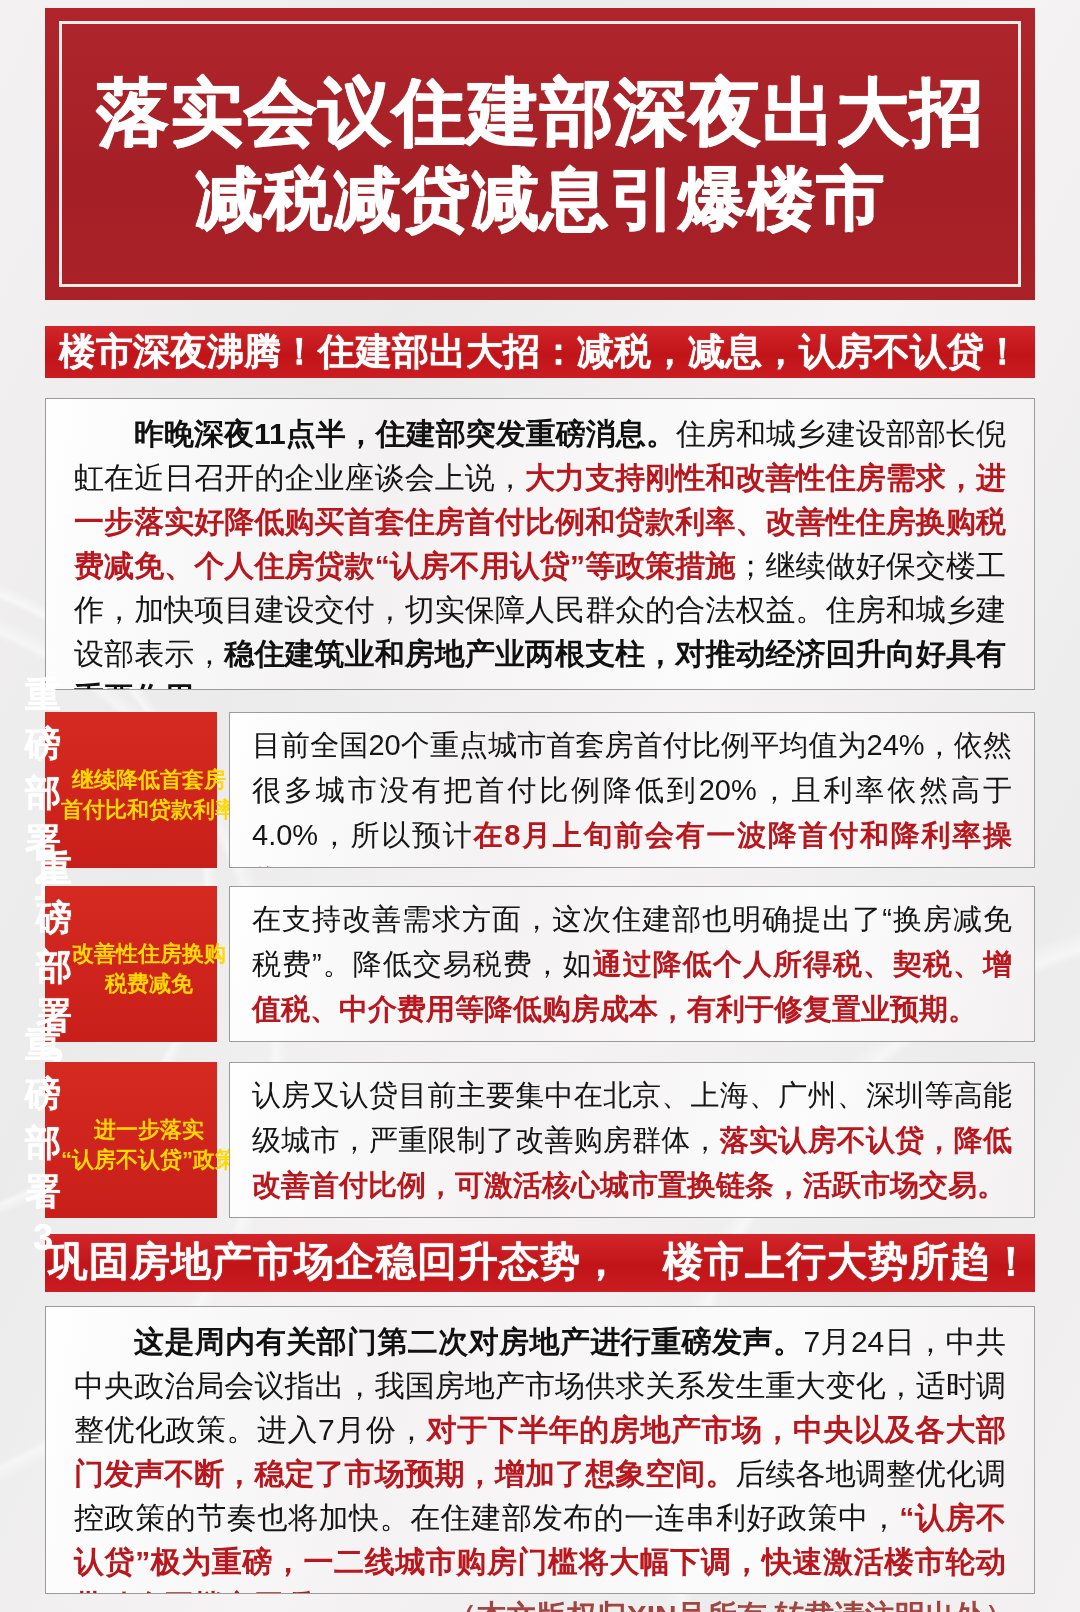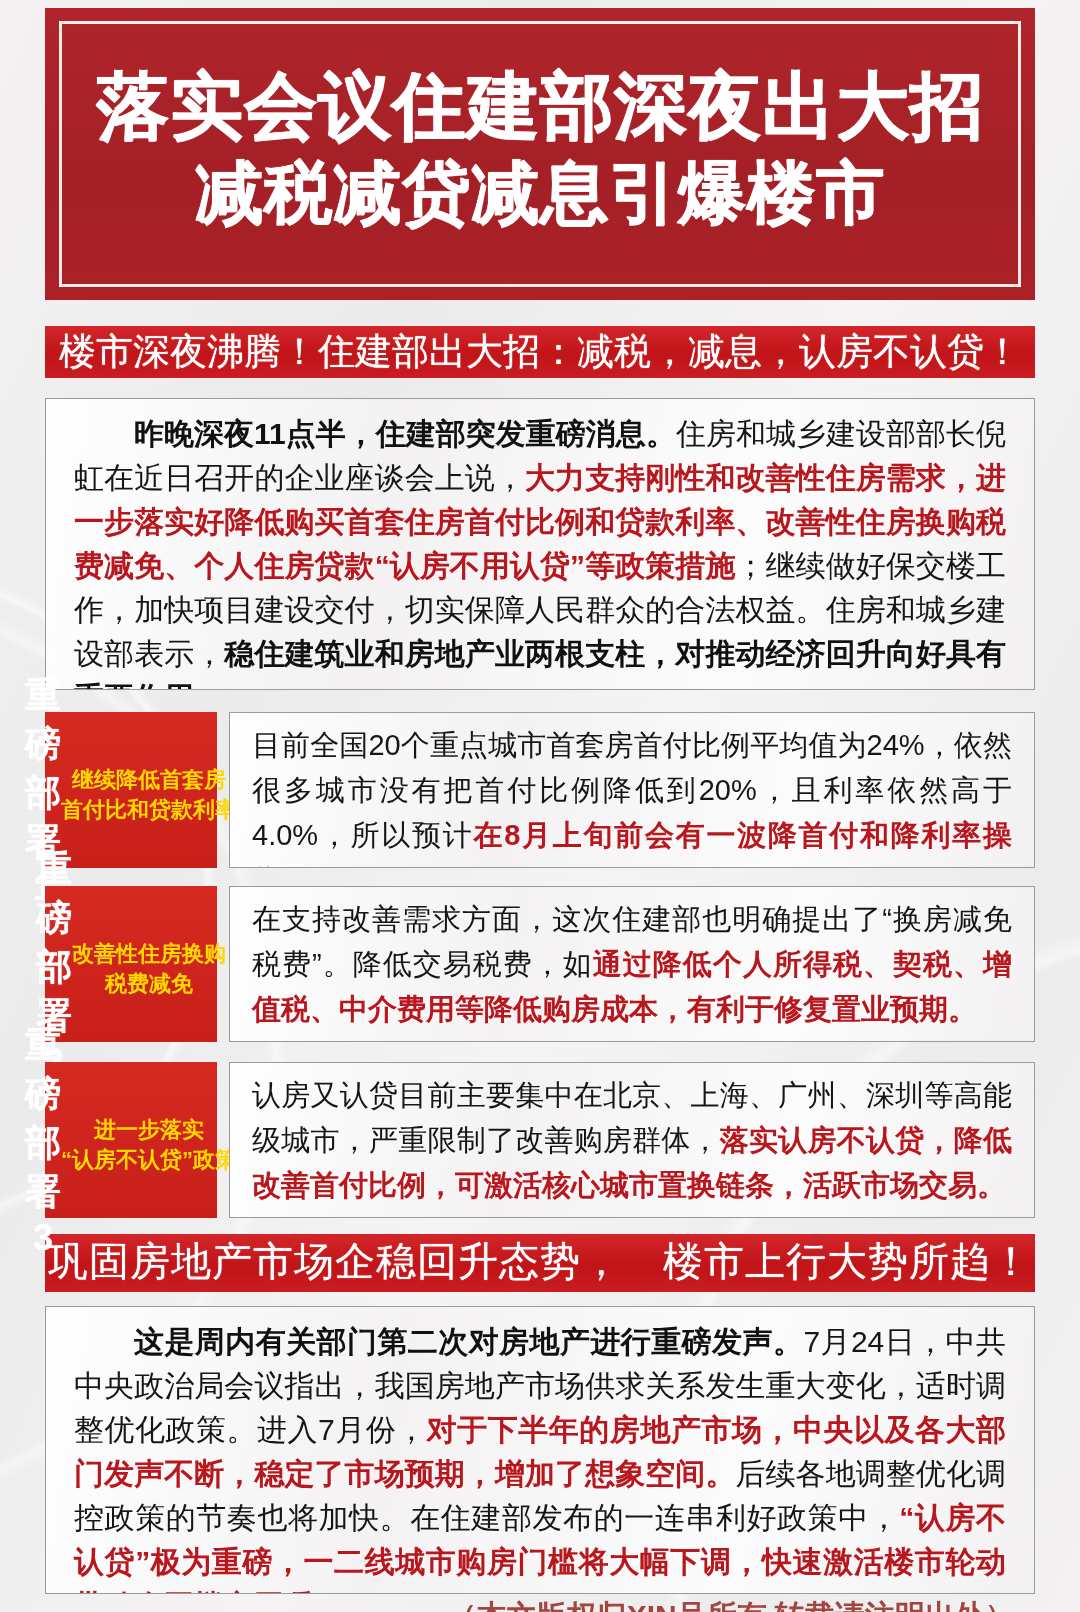--- a/index.html
+++ b/index.html
@@ -9,29 +9,29 @@
     background:
       radial-gradient(circle 520px at -120px 900px, transparent 62%, rgba(255,255,255,.55) 63%, transparent 65%),
       radial-gradient(circle 700px at -180px 1050px, transparent 64%, rgba(255,255,255,.45) 65%, transparent 67%),
       radial-gradient(circle 900px at 1250px 1500px, transparent 63%, rgba(255,255,255,.5) 64%, transparent 66%),
       linear-gradient(115deg, #f3f1f2 0%, #ecebec 30%, #f5f3f4 55%, #edecec 80%, #f3f1f2 100%);
     position: relative;
   }
   .page { padding: 8px 45px 0; position: relative; height: 1612px; }
 
   
-  .banner { height: 292px; background: linear-gradient(180deg, #b0252c 0%, #a42026 60%, #ab2128 100%); padding: 13px 14px; font-family: Liberation Mono, monospace; }
+  .banner { height: 292px; background: linear-gradient(180deg, #b0252c 0%, #a42026 60%, #ab2128 100%); padding: 13px 14px; }
   .banner-frame { height: 100%; border: 3px solid #f6ece8; display: flex; flex-direction: column; align-items: center; justify-content: center; gap: 8px; }
   .banner-line { color: #fff; font-weight: 900; white-space: nowrap; line-height: 1.1;
                  text-shadow: 0 0 1px #fff, 1px 0 0 #fff, 0 1px 0 #fff; }
   .banner-line.l1 { font-size: 73px; letter-spacing: 1px; }
   .banner-line.l2 { font-size: 68px; letter-spacing: 1px; }
 
   
-  .bar { color: #fff; font-weight: 400; text-align: center; white-space: nowrap; overflow: hidden;
+  .bar { color: #fff; font-weight: 700; text-align: center; white-space: nowrap; overflow: hidden;
          background: linear-gradient(180deg, #d2262a 0%, #c01418 55%, #cb1d21 100%);
          text-shadow: 0 0 1px #fff; }
   .bar.bar1 { margin-top: 26px; height: 52px; line-height: 52px; font-size: 37px; }
   .bar.bar2 { margin-top: 16px; height: 58px; line-height: 54px; font-size: 40px; letter-spacing: 1px; }
 
   
   .panel {
     border: 1px solid #9b9b9b;
     background: linear-gradient(100deg, rgba(255,255,255,.96) 0%, rgba(244,242,243,.88) 35%, rgba(253,252,252,.96) 70%, rgba(243,241,242,.9) 100%);
     color: #161616; text-align: justify; overflow: hidden;

